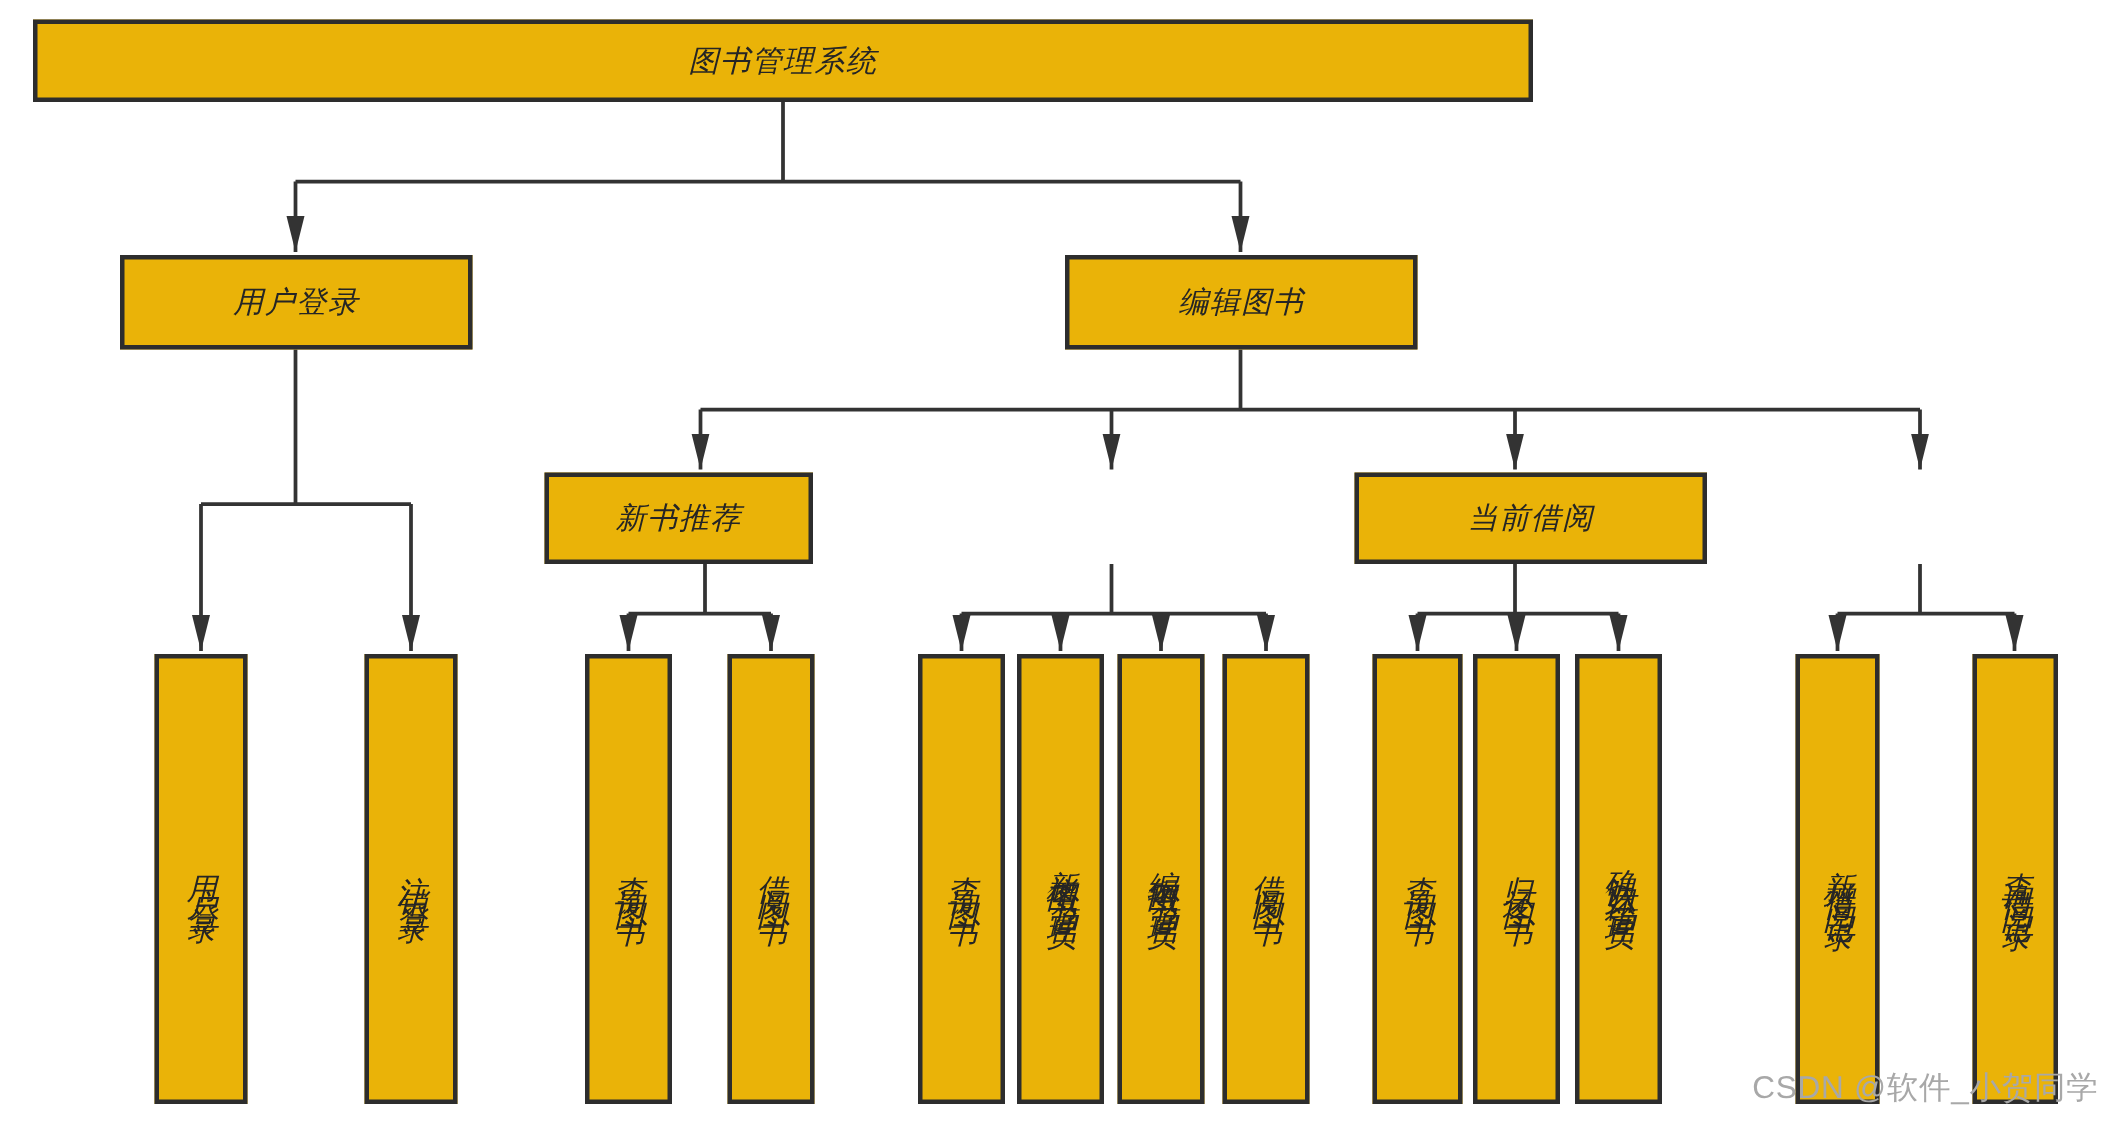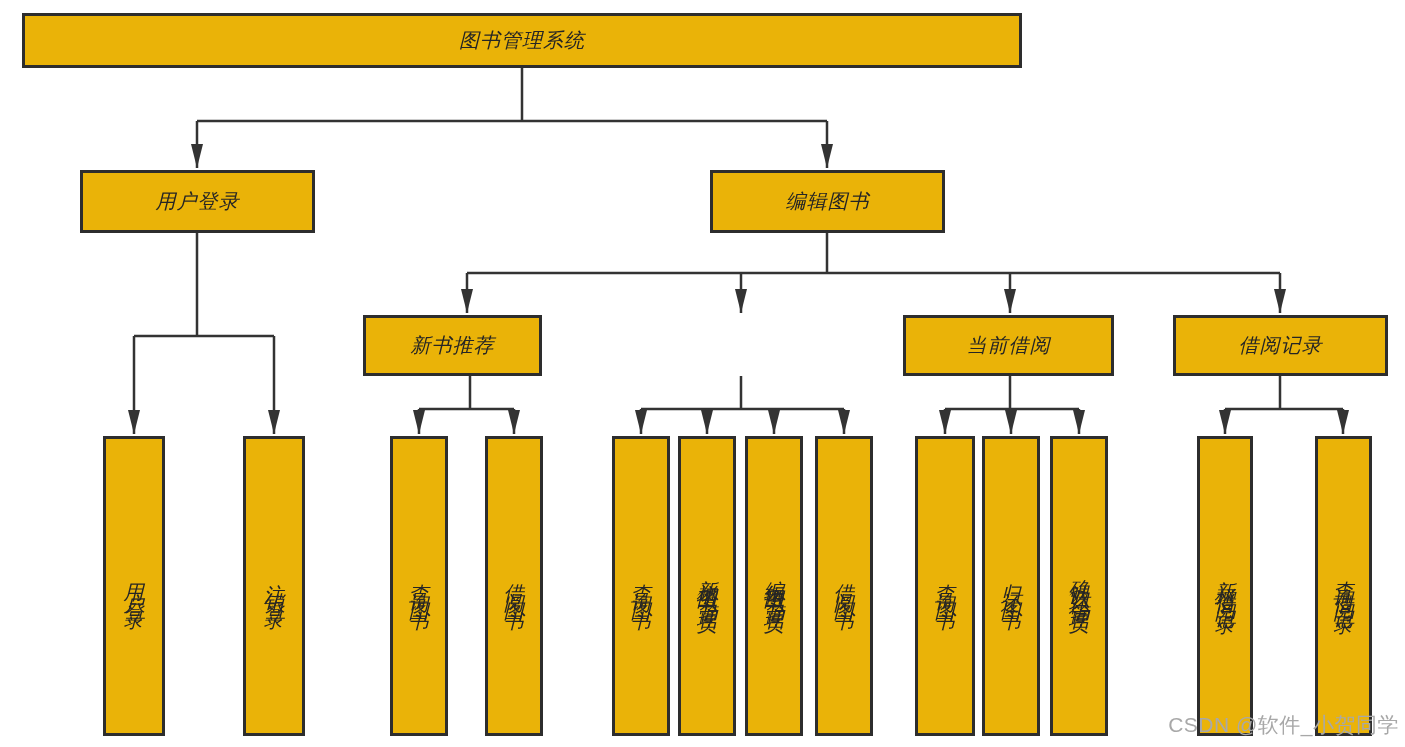--- a/index.html
+++ b/index.html
@@ -116,25 +116,22 @@
   <div class="node" style="left:80px;top:170px;width:235px;height:63px">
     <span class="h-label">用户登录</span>
   </div>
   <div class="node" style="left:710px;top:170px;width:235px;height:63px">
     <span class="h-label">编辑图书</span>
   </div>
 
   <div class="node" style="left:363px;top:315px;width:179px;height:61px">
     <span class="h-label">新书推荐</span>
   </div>
-  <div class="node" style="left:903px;top:315px;width:211px;height:61px">
+  <div class="node" style="left:903px;top:315px;width:235px;height:61px">
     <span class="h-label">当前借阅</span>
-  </div>
-  <div class="node" style="left:1173px;top:315px;width:215px;height:61px">
-    <span class="h-label">借阅记录</span>
   </div>
 
   <div class="node" style="left:103px;top:436px;width:62px;height:300px">
     <span class="v-label">用户登录</span>
   </div>
   <div class="node" style="left:243px;top:436px;width:62px;height:300px">
     <span class="v-label">注销登录</span>
   </div>
 
   <div class="node" style="left:390px;top:436px;width:58px;height:300px">

